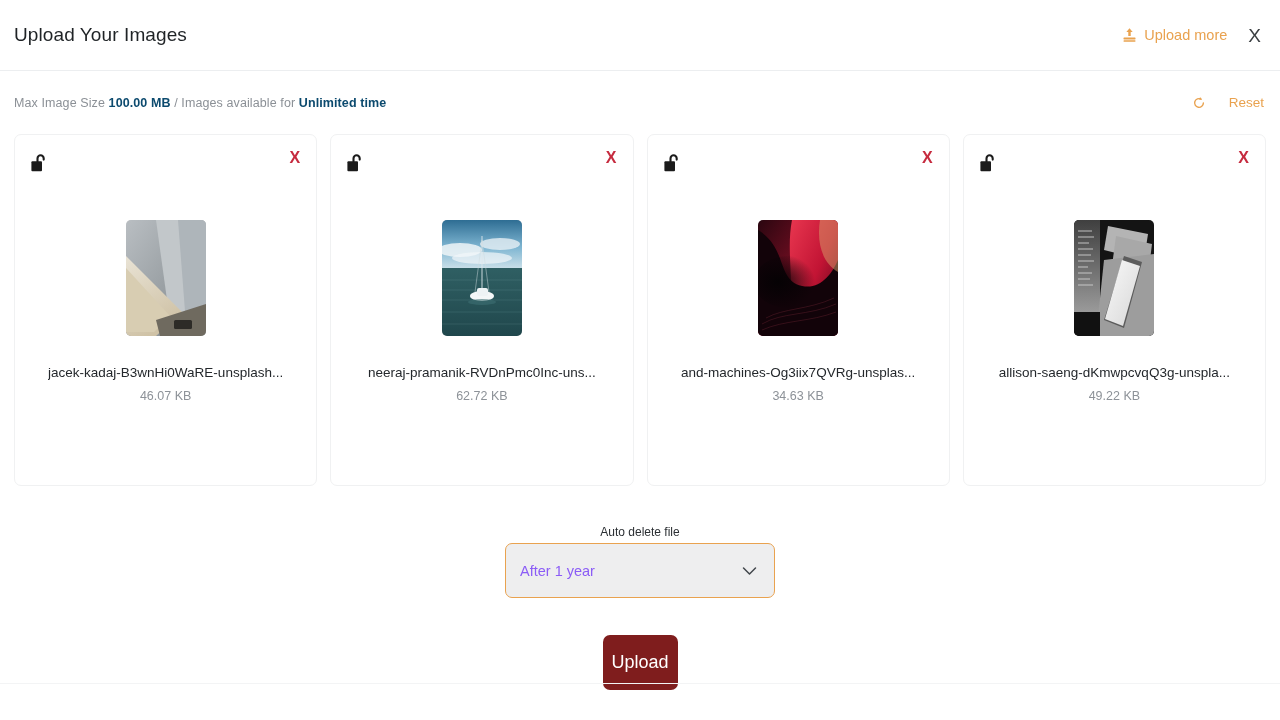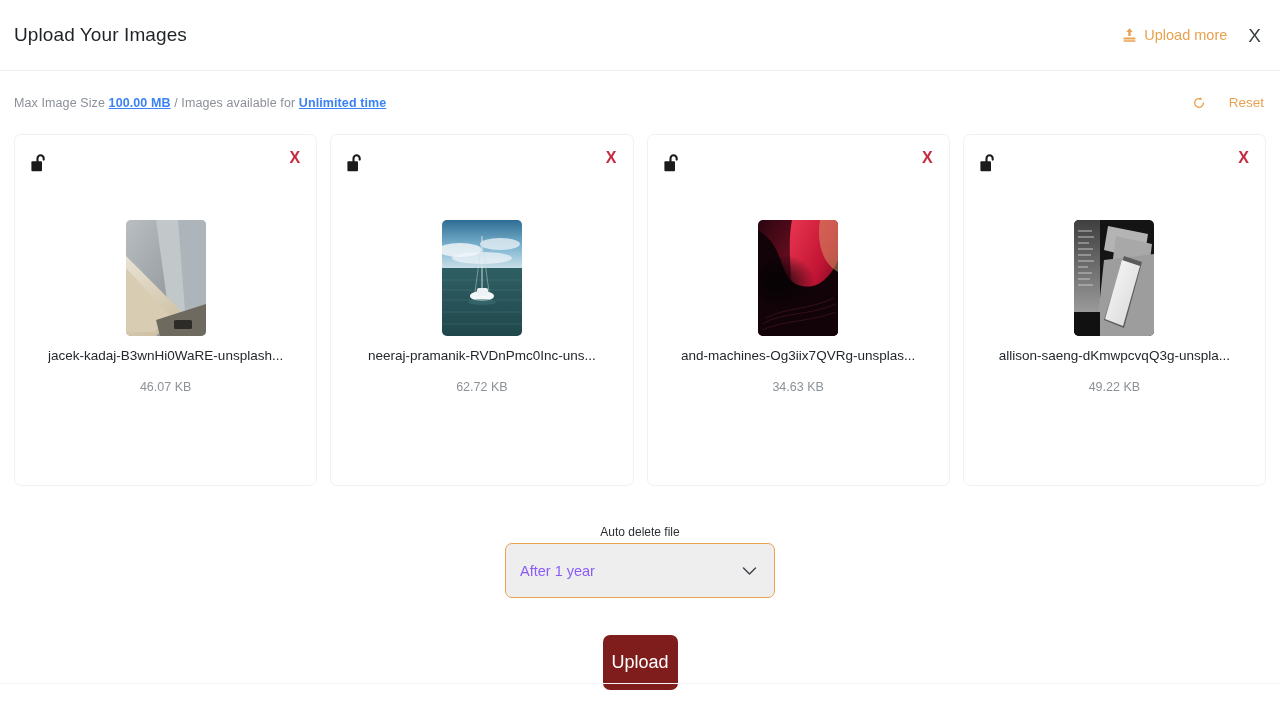--- a/index.html
+++ b/index.html
@@ -79,21 +79,21 @@
     align-items: center;
     justify-content: space-between;
     padding: 0 16px 0 14px;
   }
 
   .infobar-text {
     font-size: 12.5px;
     color: #8b9096;
     letter-spacing: .1px;
   }
-  .infobar-text b { color: #3b82f6; font-weight: 700; text-decoration: underline; }
+  .infobar-text b { color: #0c4a6e; font-weight: 700; }
 
   .reset-btn {
     display: flex;
     align-items: center;
     gap: 23px;
     color: #e9a24f;
     font-size: 13.5px;
     cursor: pointer;
     user-select: none;
   }
@@ -146,31 +146,31 @@
     height: 116px;
     border-radius: 5px;
     overflow: hidden;
     position: relative;
     background: #d8d8d8;
     flex: 0 0 auto;
   }
   .thumb-wrap svg { display: block; width: 100%; height: 100%; }
 
   .card-name {
-    margin-top: 12px;
+    margin-top: 29px;
     font-size: 13.5px;
     color: #24282c;
     max-width: 240px;
     text-align: center;
     white-space: nowrap;
     overflow: hidden;
   }
 
   .card-size {
-    margin-top: 17px;
+    margin-top: 9px;
     font-size: 12.5px;
     color: #8d9298;
   }
 
   
   .controls {
     flex: 1 1 auto;
     display: flex;
     flex-direction: column;
     align-items: center;

